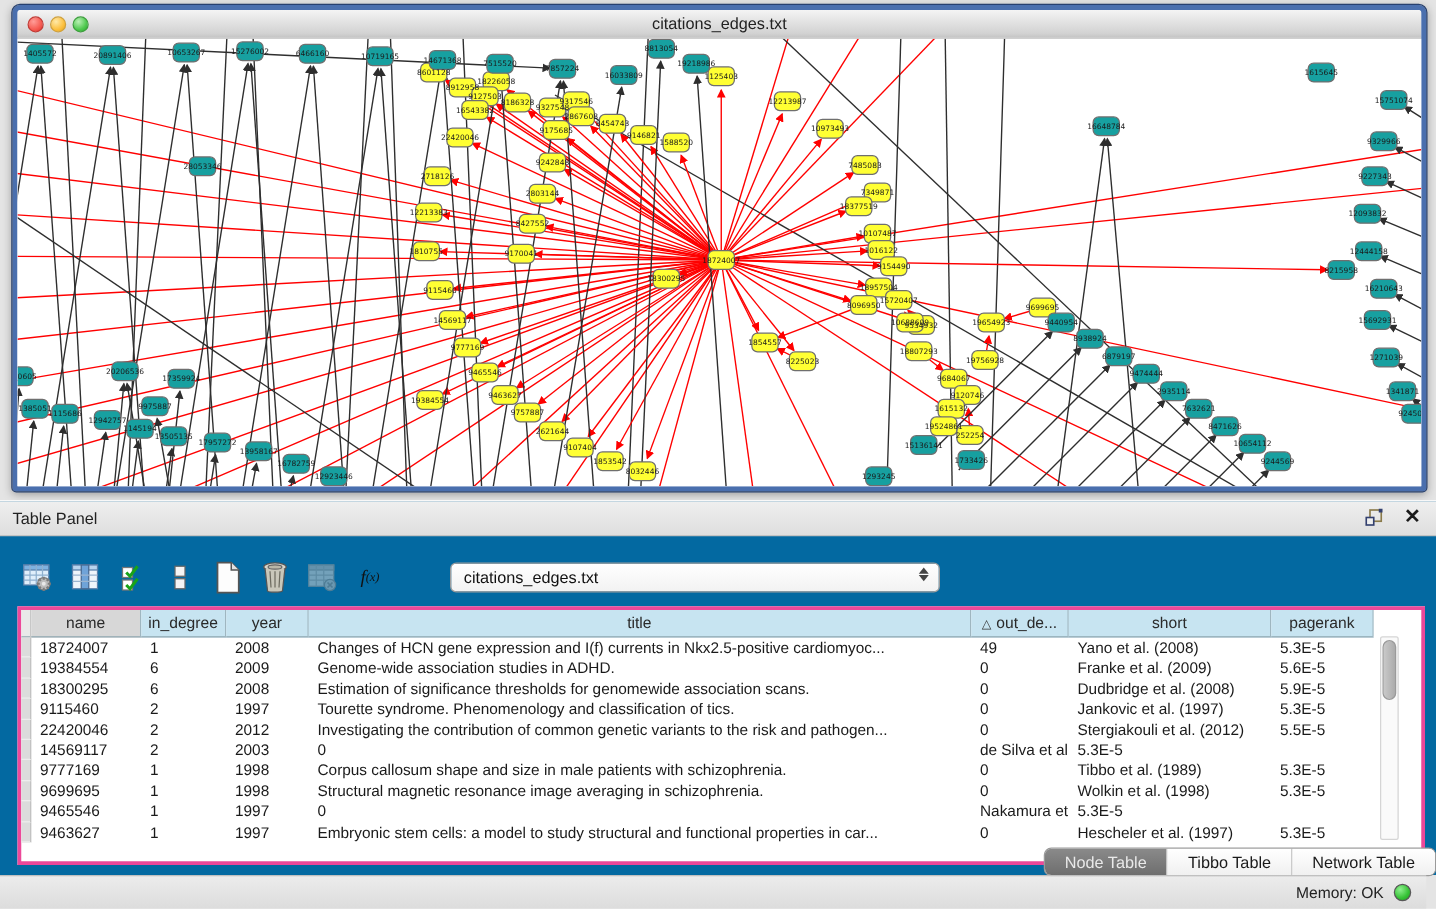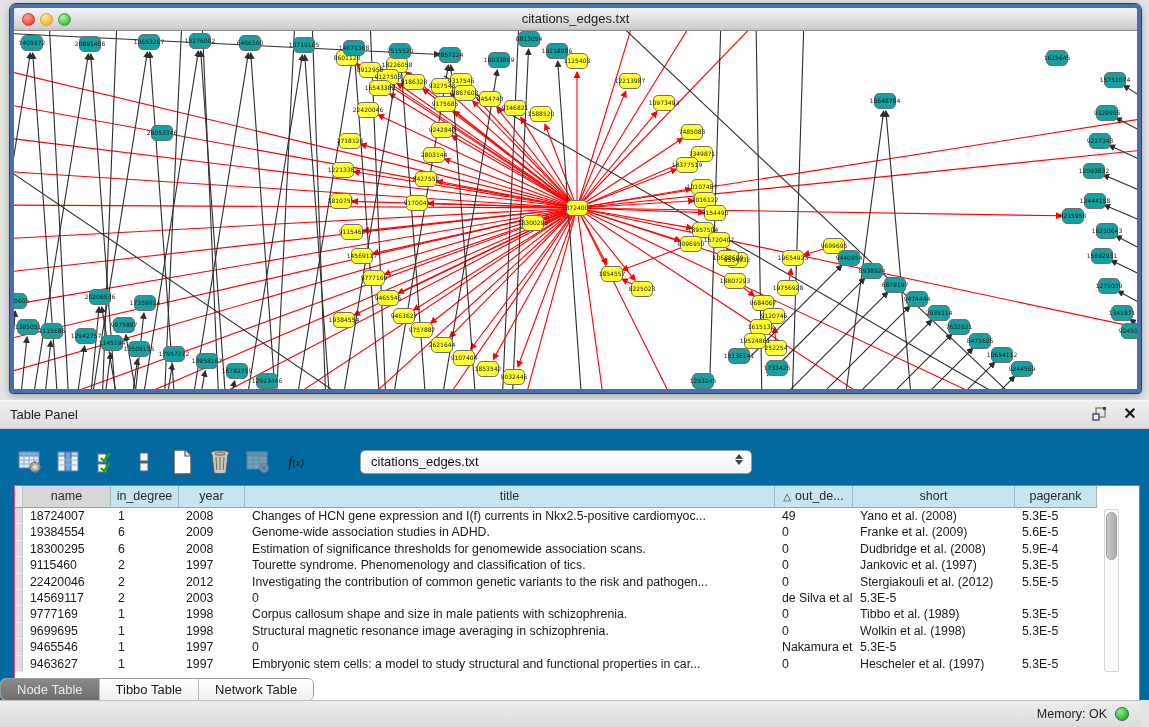--- a/index.html
+++ b/index.html
@@ -45,22 +45,22 @@
   .tselect {
     margin-left:40px; width:392px; height:24px; background:linear-gradient(#ffffff,#f2f2f2);
     border:1px solid #9d9d9d; border-radius:5px; position:relative;
     font-size:13px; color:#111; line-height:22px; padding-left:10px;
   }
   .tselect .arrows { position:absolute; right:8px; top:3px; width:9px; display:flex; flex-direction:column; align-items:center; gap:1px; }
   .tselect .arrows i { width:0; height:0; border-left:4px solid transparent; border-right:4px solid transparent; }
   .tselect .arrows i.up { border-bottom:5px solid #444; }
   .tselect .arrows i.dn { border-top:5px solid #444; }
 
-  .grid-table { position:absolute; left:14px; top:84px; width:1126px; height:243px;
-    background:#fff; border:1px solid #ec4899; overflow:hidden; }
+  .grid-table { position:absolute; left:14px; top:84px; width:1126px; height:207px;
+    background:#fff; border:3px solid #ec4899; overflow:hidden; }
   .trow { display:grid; grid-template-columns:8px 88px 68px 66px 530px 78px 162px 82px 1fr; }
   .thead { height:22px; }
   .thead .cell {
     background:#c7e4f1; border-right:1px solid #9fb6c0; border-bottom:1px solid #8fa6b0;
     font-size:12.5px; color:#2a2a2a; text-align:center; line-height:21px;
     overflow:hidden; white-space:nowrap;
   }
   .thead .cell.gutter, .thead .cell.filler { background:#e9e9e9; border-right:1px solid #c7c7c7; }
   .thead .cell.filler { background:#fff; border-right:none; border-bottom:1px solid #fff; }
   .thead .cell.namehdr { background:#d7d7d7; }
@@ -68,21 +68,21 @@
   .tbody .trow { height:16.4px; }
   .tbody .cell { font-size:12.3px; color:#1a1a1a; line-height:16.4px; padding-left:7px;
     overflow:hidden; white-space:nowrap; }
   .tbody .cell.gutter { background:#dcdcdc; border-right:1px solid #c2c2c2; border-bottom:1px solid #eee; padding:0; }
 
   .vscroll { position:absolute; right:30px; top:108px; width:15px; height:163px;
     background:#fafafa; border:1px solid #d5d5d5; border-radius:2px; }
   .vthumb { position:absolute; left:1px; right:1px; top:2px; height:48px;
     background:linear-gradient(90deg,#c9c9c9,#ababab); border-radius:6px; border:1px solid #9a9a9a; }
 
-  .tabsbar { position:absolute; left:0; top:277px; width:100%; display:flex; justify-content:flex-start; }
+  .tabsbar { position:absolute; left:0; top:277px; width:100%; display:flex; justify-content:flex-end; }
   .seg { display:flex; border:1px solid #9a9a9a; border-radius:6px; overflow:hidden;
     background:#fff; box-shadow:inset 0 1px 0 #fff; }
   .seg .tab { padding:3px 16px; font-size:13px; color:#1a1a1a; background:linear-gradient(#ffffff,#f0f0f0);
     border-right:1px solid #bbb; cursor:pointer; }
   .seg .tab:last-child { border-right:none; }
   .seg .tab.active { background:linear-gradient(#8a8a8a,#6e6e6e); color:#e9e9e9; }
 
   .status-bar { position:absolute; left:0; bottom:0; width:1141px; height:27px;
     background:linear-gradient(#ececec,#dcdcdc); border-top:1px solid #c0c0c0; }
   .memory { position:absolute; right:34px; top:6px; font-size:12.5px; color:#222; }
@@ -612,21 +612,21 @@
           <div class="cell "></div>
         </div>
         <div class="trow">
           <div class="cell gutter"></div>
           <div class="cell ">18300295</div>
           <div class="cell ">6</div>
           <div class="cell ">2008</div>
           <div class="cell ">Estimation of significance thresholds for genomewide association scans.</div>
           <div class="cell ">0</div>
           <div class="cell ">Dudbridge et al. (2008)</div>
-          <div class="cell ">5.9E-4</div>
+          <div class="cell ">5.9E-5</div>
           <div class="cell "></div>
         </div>
         <div class="trow">
           <div class="cell gutter"></div>
           <div class="cell ">9115460</div>
           <div class="cell ">2</div>
           <div class="cell ">1997</div>
           <div class="cell ">Tourette syndrome. Phenomenology and classification of tics.</div>
           <div class="cell ">0</div>
           <div class="cell ">Jankovic et al. (1997)</div>

